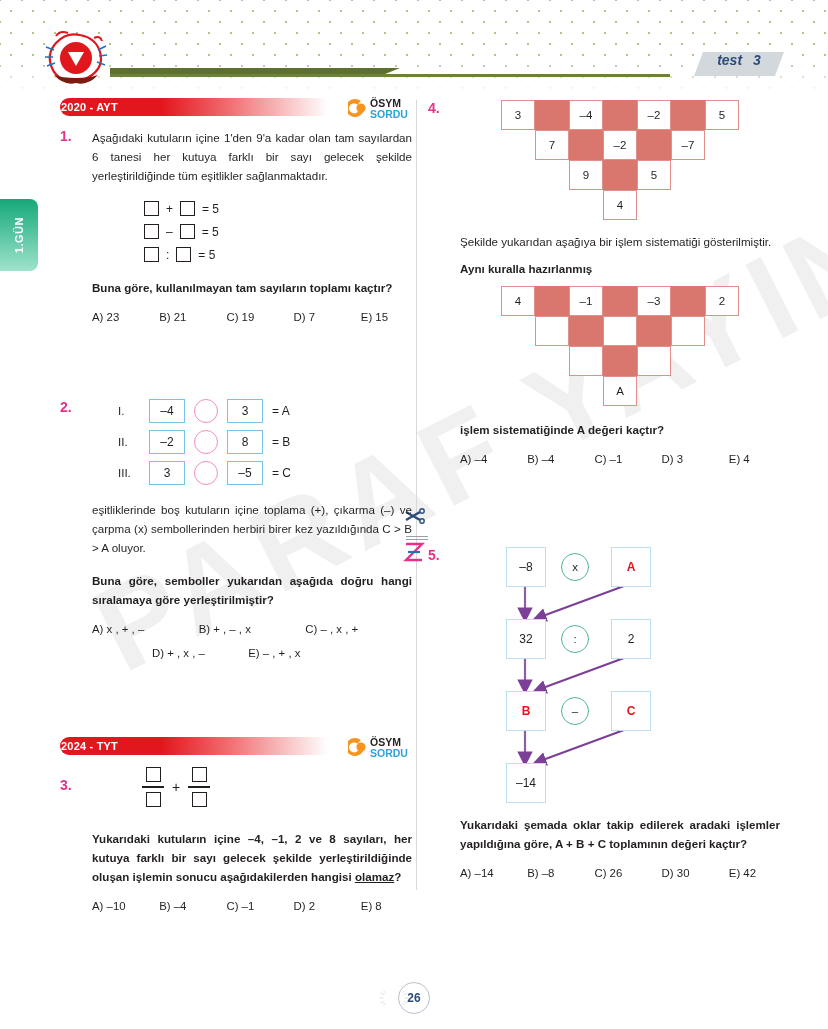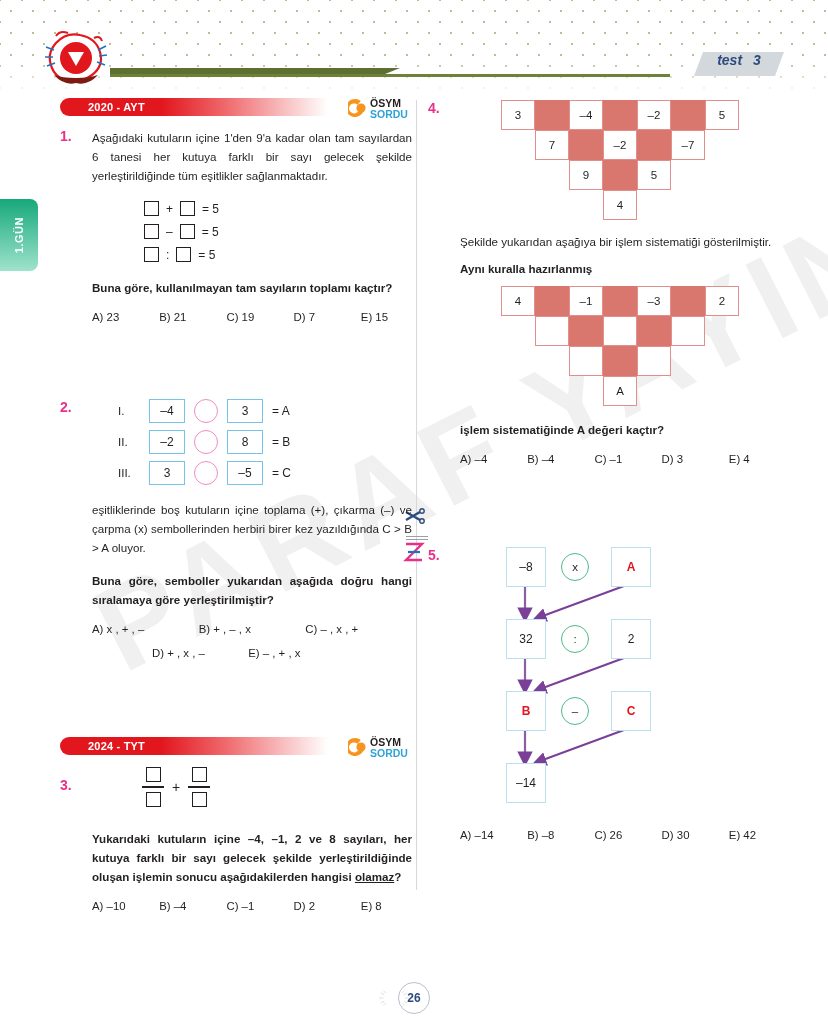--- a/index.html
+++ b/index.html
@@ -93,21 +93,21 @@
 
   
   .qblock{position:relative;margin-bottom:6px;}
   .ribbon-row{position:relative;height:20px;margin-bottom:10px;}
   .ribbon{
     position:absolute;left:0;top:0;width:268px;height:18px;
     background:linear-gradient(to right,#e2171e 0%, #e2171e 38%, #ef6a6d 62%, #ffffff 100%);
     border-radius:9px 0 0 9px;
     display:flex;align-items:center;
   }
-  .ribbon span{color:#fff;font-size:11px;font-weight:bold;padding-left:28px;letter-spacing:.2px;}
+  .ribbon span{color:#fff;font-size:11px;font-weight:bold;padding-left:1px;letter-spacing:.2px;}
   .osym-logo{position:absolute;right:-6px;top:-4px;width:70px;height:28px;}
 
   
   .qnum{
     position:absolute;left:0;top:0;
     color:#e8308a;font-weight:bold;font-size:14px;
   }
   .qbody{margin-left:32px;}
   .qtext{
     font-size:11.6px;line-height:19px;text-align:justify;color:#231f20;
@@ -507,20 +507,21 @@
             <div class="fbox2" style="left:105px;top:72px;">2</div>
 
             <div class="fbox2 red" style="left:0;top:144px;">B</div>
             <div class="fcirc" style="left:55px;top:150px;">–</div>
             <div class="fbox2 red" style="left:105px;top:144px;">C</div>
 
             <div class="fbox2" style="left:0;top:216px;">–14</div>
           </div>
 
           <div class="spacer18"></div>
+          <div class="qtext bold">Yukarıdaki şemada oklar takip edilerek aradaki işlemler yapıldığına göre,  A + B + C  toplamının değeri kaçtır?</div>
 
           <div class="opts">
             <div>A) –14</div>
             <div>B) –8</div>
             <div>C) 26</div>
             <div>D) 30</div>
             <div>E) 42</div>
           </div>
         </div>
       </div>

